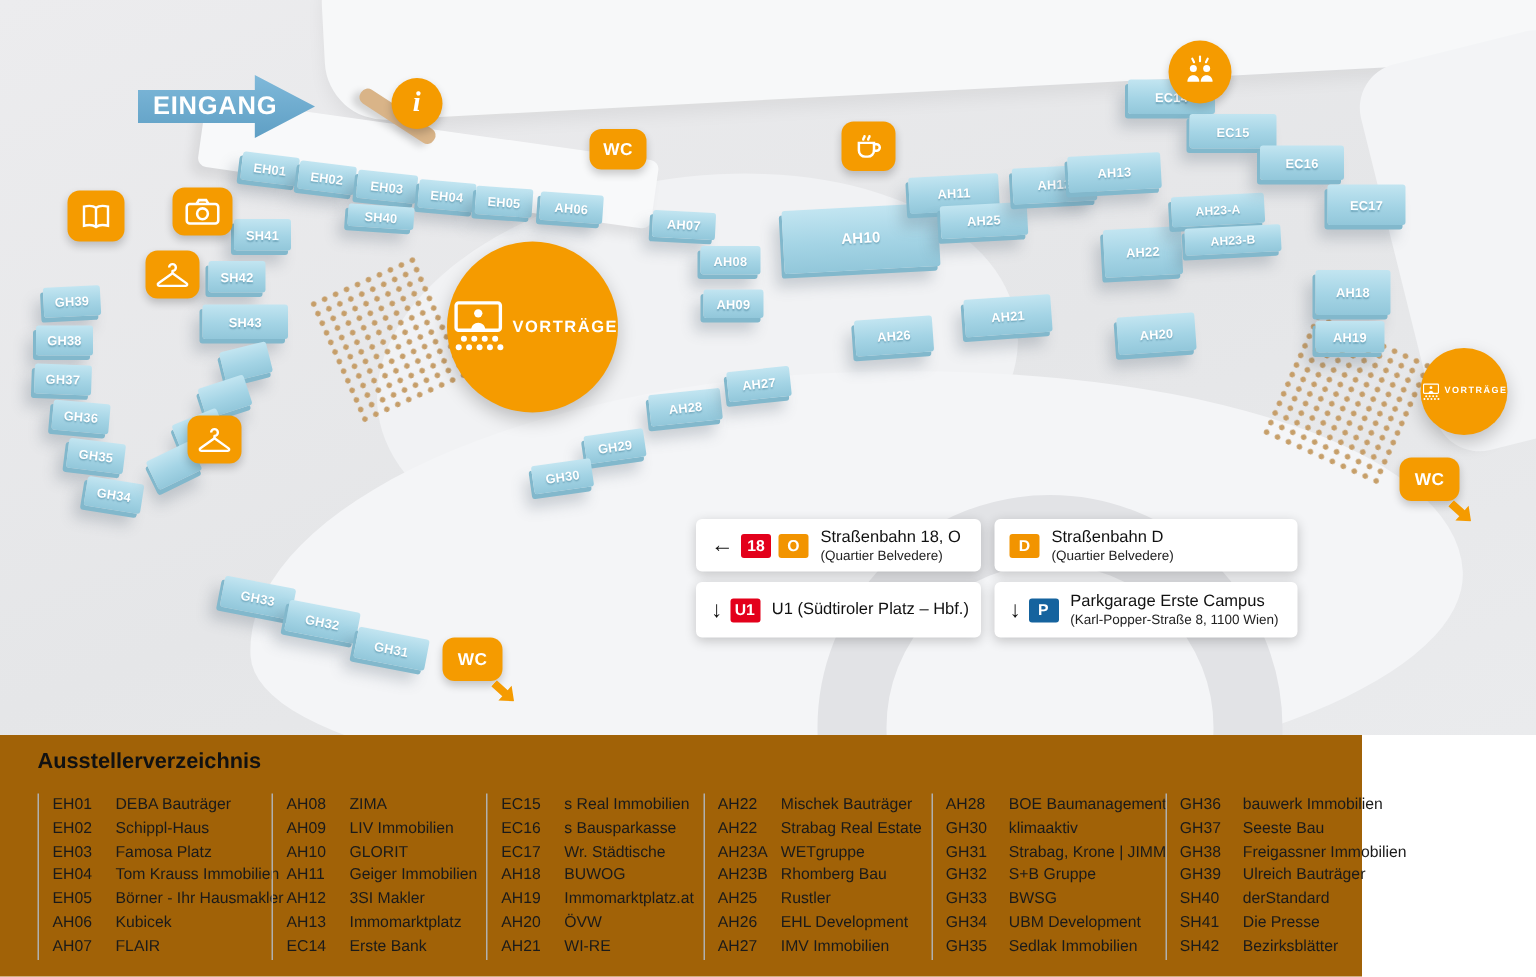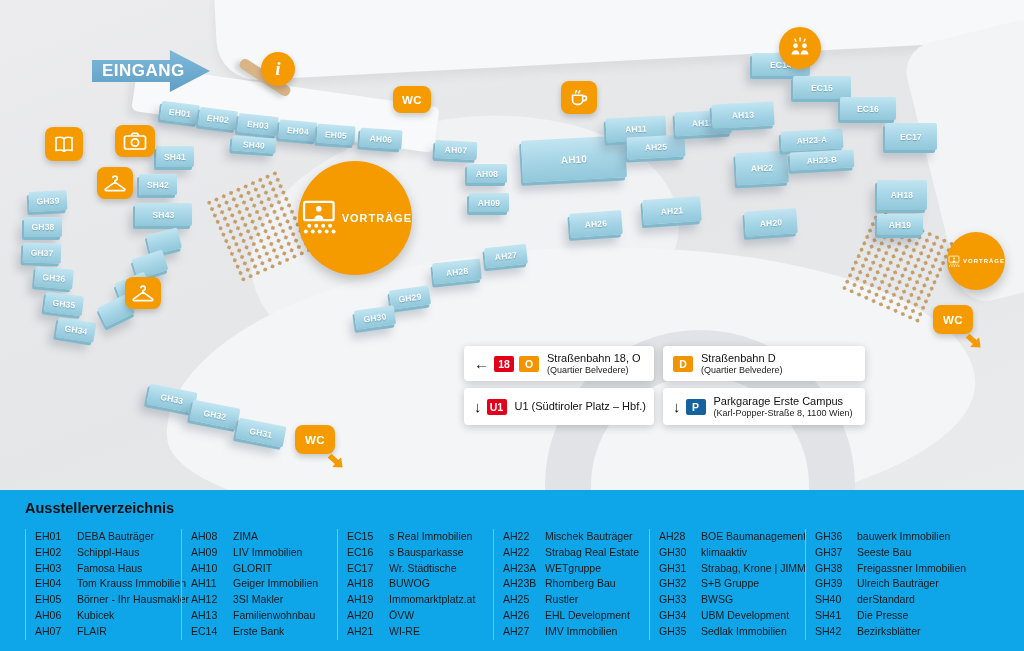--- a/index.html
+++ b/index.html
@@ -75,21 +75,21 @@
   }
   .legend-arrow { font-size:15px; font-weight:bold; color:#111; line-height:1; }
   .badge {
     min-width:20px; height:16px; padding:0 3px; border-radius:2px; color:#fff;
     font-size:10.5px; font-weight:bold; display:flex; align-items:center; justify-content:center;
   }
   .legend-text { display:flex; flex-direction:column; line-height:1.2; margin-left:3px; }
   .legend-title { font-size:11px; font-weight:normal; color:#111; white-space:nowrap; }
   .legend-sub { font-size:9px; color:#222; white-space:nowrap; }
 
-  .directory { position:absolute; top:490px; left:0; width:1024px; height:161px; background:#0ea5e9; padding:10px 6px 0 25px; }
+  .directory { position:absolute; top:490px; left:0; width:908px; height:161px; background:#a16207; padding:10px 6px 0 25px; }
   .dir-title { font-size:14.5px; font-weight:bold; color:#111; margin:0 0 13px 0; }
   .dir-cols { display:flex; }
   .dir-col { width:150px; padding-left:9px; border-left:1px solid #b0b0b0; margin-right:6px; }
   .dir-row { display:flex; font-size:10.5px; color:#1a1a1a; line-height:15.8px; white-space:nowrap; }
   .dir-code { flex:0 0 42px; }
 </style>
 </head>
 <body>
 
 <div class="map">
@@ -384,21 +384,21 @@
         <div class="dir-row">
           <span class="dir-code">EH01</span>
           <span class="dir-name">DEBA Bauträger</span>
         </div>
         <div class="dir-row">
           <span class="dir-code">EH02</span>
           <span class="dir-name">Schippl-Haus</span>
         </div>
         <div class="dir-row">
           <span class="dir-code">EH03</span>
-          <span class="dir-name">Famosa Haus</span>
+          <span class="dir-name">Famosa Platz</span>
         </div>
         <div class="dir-row">
           <span class="dir-code">EH04</span>
           <span class="dir-name">Tom Krauss Immobilien</span>
         </div>
         <div class="dir-row">
           <span class="dir-code">EH05</span>
           <span class="dir-name">Börner - Ihr Hausmakler</span>
         </div>
         <div class="dir-row">
@@ -426,21 +426,21 @@
         <div class="dir-row">
           <span class="dir-code">AH11</span>
           <span class="dir-name">Geiger Immobilien</span>
         </div>
         <div class="dir-row">
           <span class="dir-code">AH12</span>
           <span class="dir-name">3SI Makler</span>
         </div>
         <div class="dir-row">
           <span class="dir-code">AH13</span>
-          <span class="dir-name">Familienwohnbau</span>
+          <span class="dir-name">Immomarktplatz</span>
         </div>
         <div class="dir-row">
           <span class="dir-code">EC14</span>
           <span class="dir-name">Erste Bank</span>
         </div>
       </div>
       <div class="dir-col">
         <div class="dir-row">
           <span class="dir-code">EC15</span>
           <span class="dir-name">s Real Immobilien</span>

